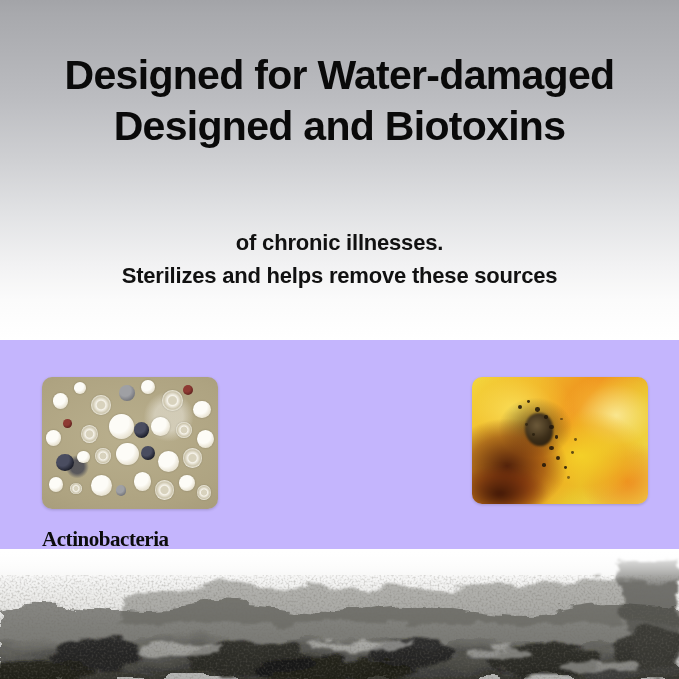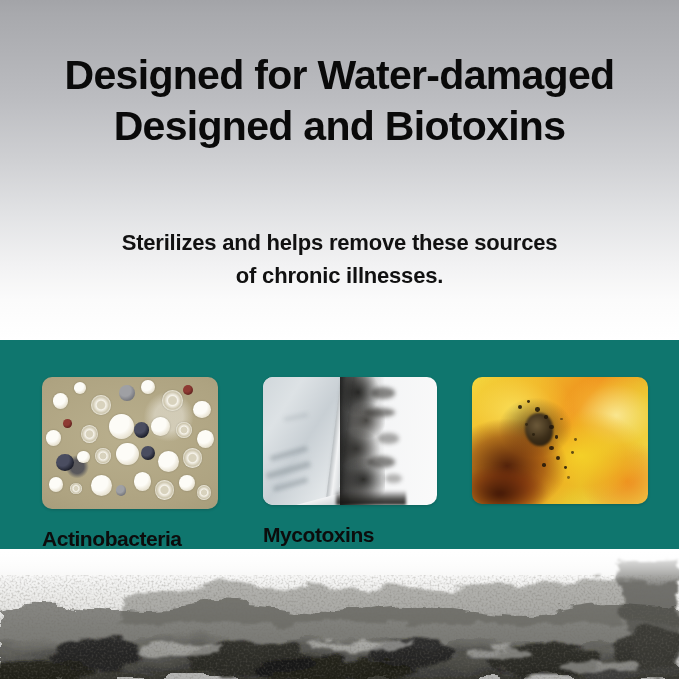--- a/index.html
+++ b/index.html
@@ -8,21 +8,21 @@
     background: #ffffff;
   }
   body {
     font-family: "Liberation Sans", sans-serif;
   }
   #stage {
     position: relative;
     width: 679px;
     height: 679px;
     overflow: hidden;
-    background: #0f766e;
+    background: #c4b5fd;
   }
 
   
   .bg-gradient {
     position: absolute;
     left: 0; top: 0;
     width: 679px;
     height: 340px;
     background: linear-gradient(to bottom,
         #a3a4a8 0px,
@@ -86,21 +86,21 @@
     overflow: hidden;
     box-shadow: 0 1px 3px rgba(0,0,0,0.18);
   }
   .card-label {
     margin-top: 18px;
     color: #0c0c0c;
     font-size: 21px;
     font-weight: 700;
     letter-spacing: -0.45px;
     white-space: nowrap;
-    font-family: Liberation Sans, sans-serif;
+    font-family: Liberation Serif, serif;
   }
 
   
   .card-0 { left: 42px; }
   .card-1 { left: 263px; }
   .card-2 { left: 472px; }
 
   .thumb-0 { width: 176px; height: 132px; }
   .thumb-1 { width: 174px; height: 128px; }
   .thumb-2 { width: 176px; height: 127px; }
@@ -271,22 +271,22 @@
 <div id="stage">
 
   <div class="bg-gradient"></div>
 
   <div class="headline">
     <span class="hl-line">Designed for Water-damaged</span>
     <span class="hl-line">Designed and Biotoxins</span>
   </div>
 
   <div class="subhead">
+    <span class="sh-line">of chronic illnesses.</span>
     <span class="sh-line">Sterilizes and helps remove these sources</span>
-    <span class="sh-line">of chronic illnesses.</span>
   </div>
 
   <div class="cards">
 
     <div class="card card-0">
       <div class="card-thumb thumb-0">
         <div class="petri">
           <div class="colony c-white" style="left:6%;  top:12%; width:9%;  height:12%;"></div>
           <div class="colony c-white" style="left:18%; top:4%;  width:7%;  height:9%;"></div>
           <div class="colony c-ring" style="left:28%; top:14%; width:11%; height:15%;"></div>
@@ -319,41 +319,20 @@
           <div class="colony c-gray" style="left:42%; top:82%; width:6%;  height:8%;"></div>
           <div class="colony c-white" style="left:52%; top:72%; width:10%; height:14%;"></div>
           <div class="colony c-ring" style="left:64%; top:78%; width:11%; height:15%;"></div>
           <div class="colony c-white" style="left:78%; top:74%; width:9%;  height:12%;"></div>
           <div class="colony c-ring" style="left:88%; top:82%; width:8%;  height:11%;"></div>
         </div>
       </div>
       <div class="card-label">Actinobacteria</div>
     </div>
 
-    <div class="card card-1">
-      <div class="card-thumb thumb-1">
-        <div class="mould-room">
-          <div class="glass"></div>
-          <div class="glass-streak" style="left:4%;  top:58%; width:22%; height:4%; transform:rotate(-16deg);"></div>
-          <div class="glass-streak" style="left:2%;  top:70%; width:26%; height:5%; transform:rotate(-16deg);"></div>
-          <div class="glass-streak" style="left:6%;  top:82%; width:20%; height:4%; transform:rotate(-16deg);"></div>
-          <div class="glass-streak" style="left:12%; top:30%; width:14%; height:3%; transform:rotate(-12deg); opacity:.5;"></div>
-          <div class="frame-v"></div>
-          <div class="frame-sill"></div>
-          <div class="mould-col"></div>
-          <div class="mould-wisp" style="left:62%; top:8%;  width:14%; height:9%;"></div>
-          <div class="mould-wisp" style="left:58%; top:24%; width:18%; height:7%;"></div>
-          <div class="mould-wisp" style="left:66%; top:44%; width:12%; height:8%; opacity:.7;"></div>
-          <div class="mould-wisp" style="left:60%; top:62%; width:16%; height:9%;"></div>
-          <div class="mould-wisp" style="left:70%; top:76%; width:10%; height:7%; opacity:.6;"></div>
-          <div class="mould-base"></div>
-        </div>
-      </div>
-      <div class="card-label">Mycotoxins</div>
-    </div>
 
     <div class="card card-2">
       <div class="card-thumb thumb-2">
         <div class="glucan">
           <div class="glucan-dark-sweep"></div>
           <div class="spore-core"></div>
           <div class="spore-speck" style="left:26%; top:22%; width:2.4%; height:3.2%;"></div>
           <div class="spore-speck" style="left:31%; top:18%; width:2.0%; height:2.6%;"></div>
           <div class="spore-speck" style="left:36%; top:24%; width:2.6%; height:3.4%;"></div>
           <div class="spore-speck" style="left:41%; top:30%; width:2.0%; height:2.8%;"></div>

